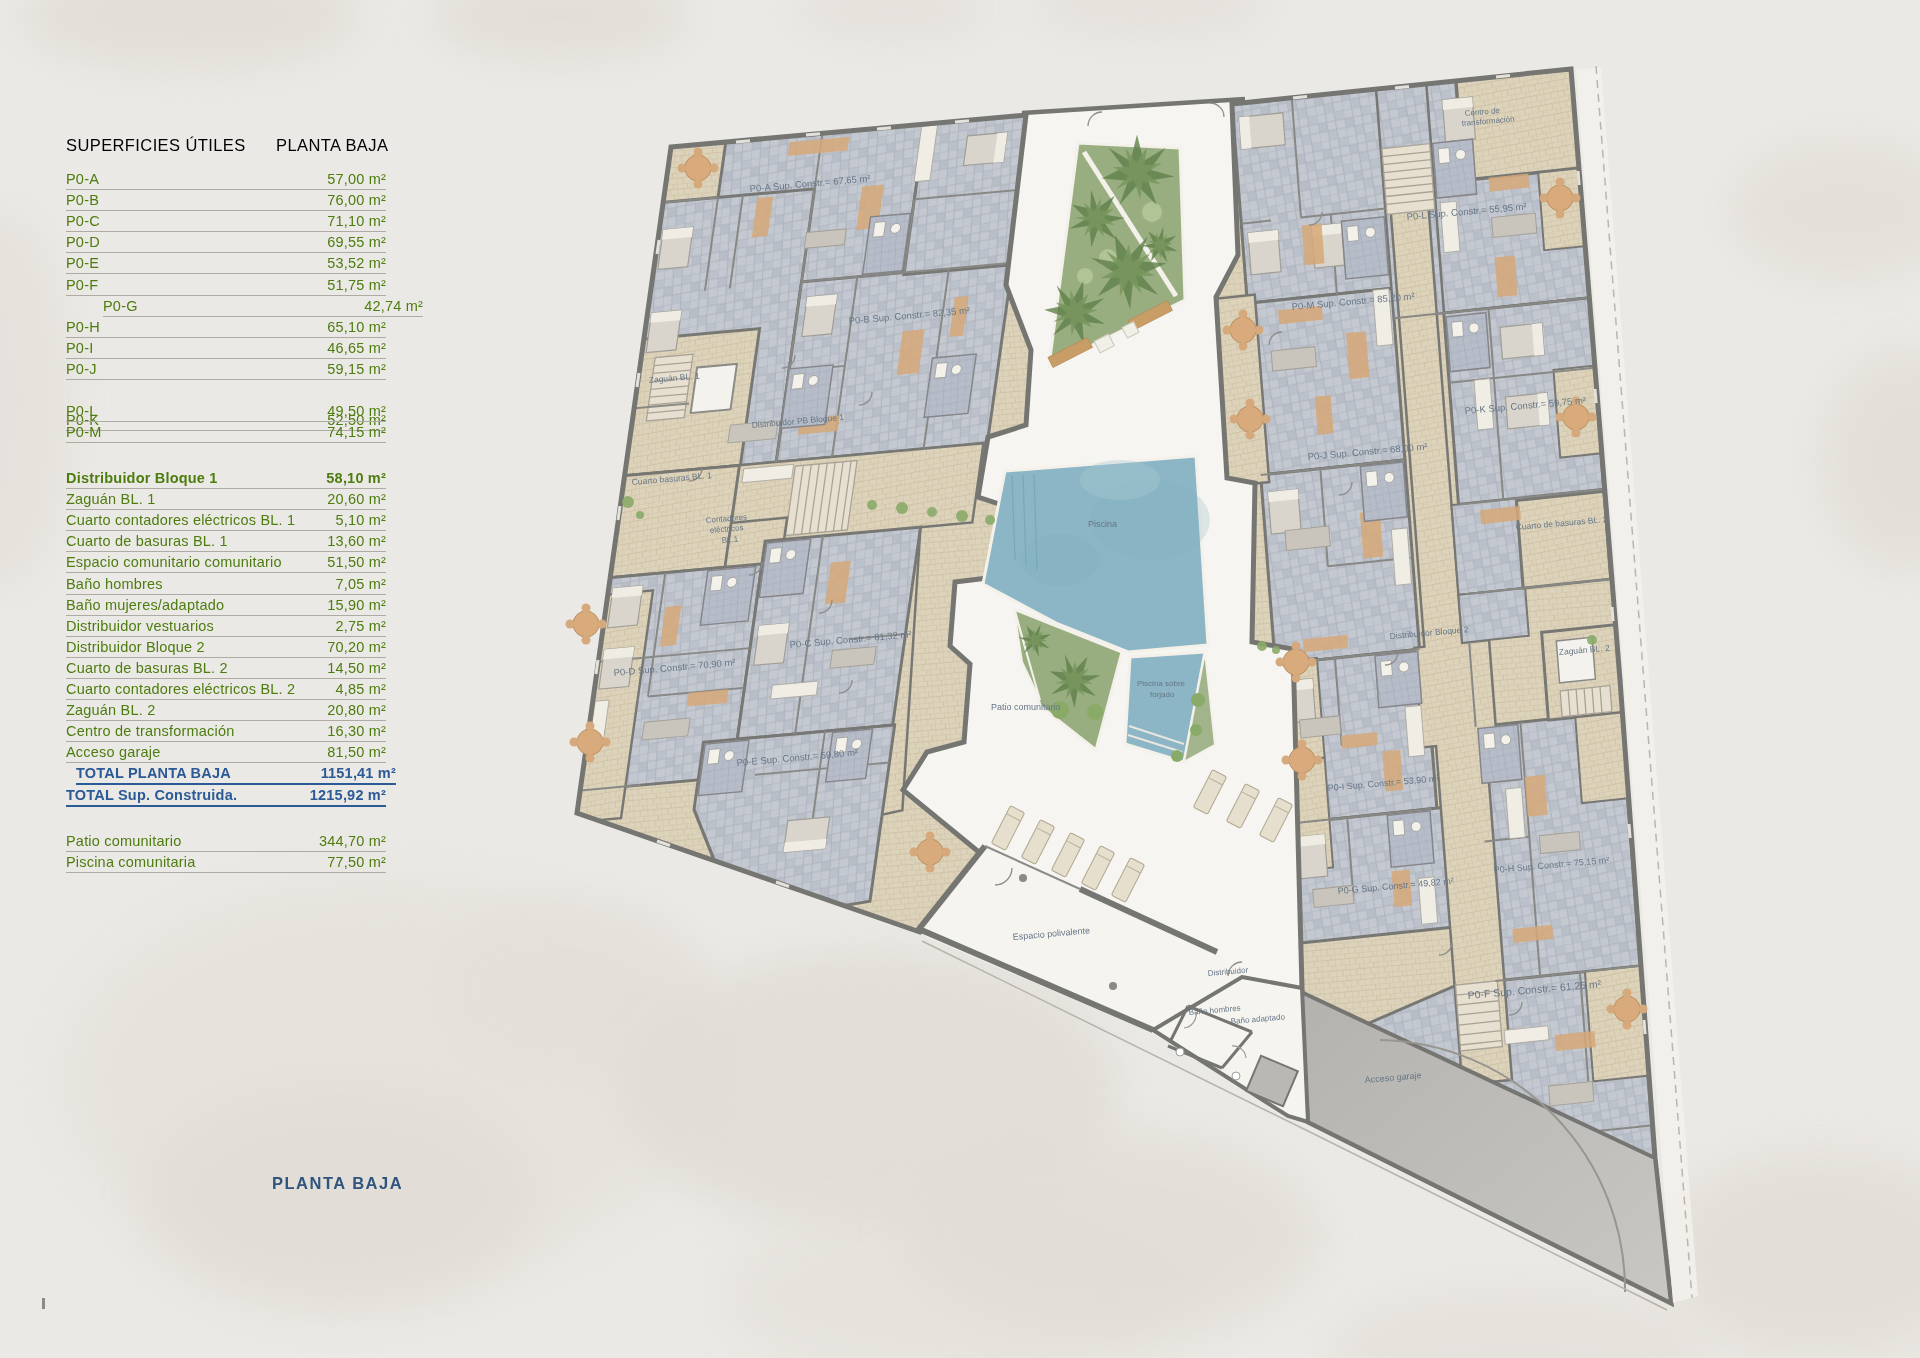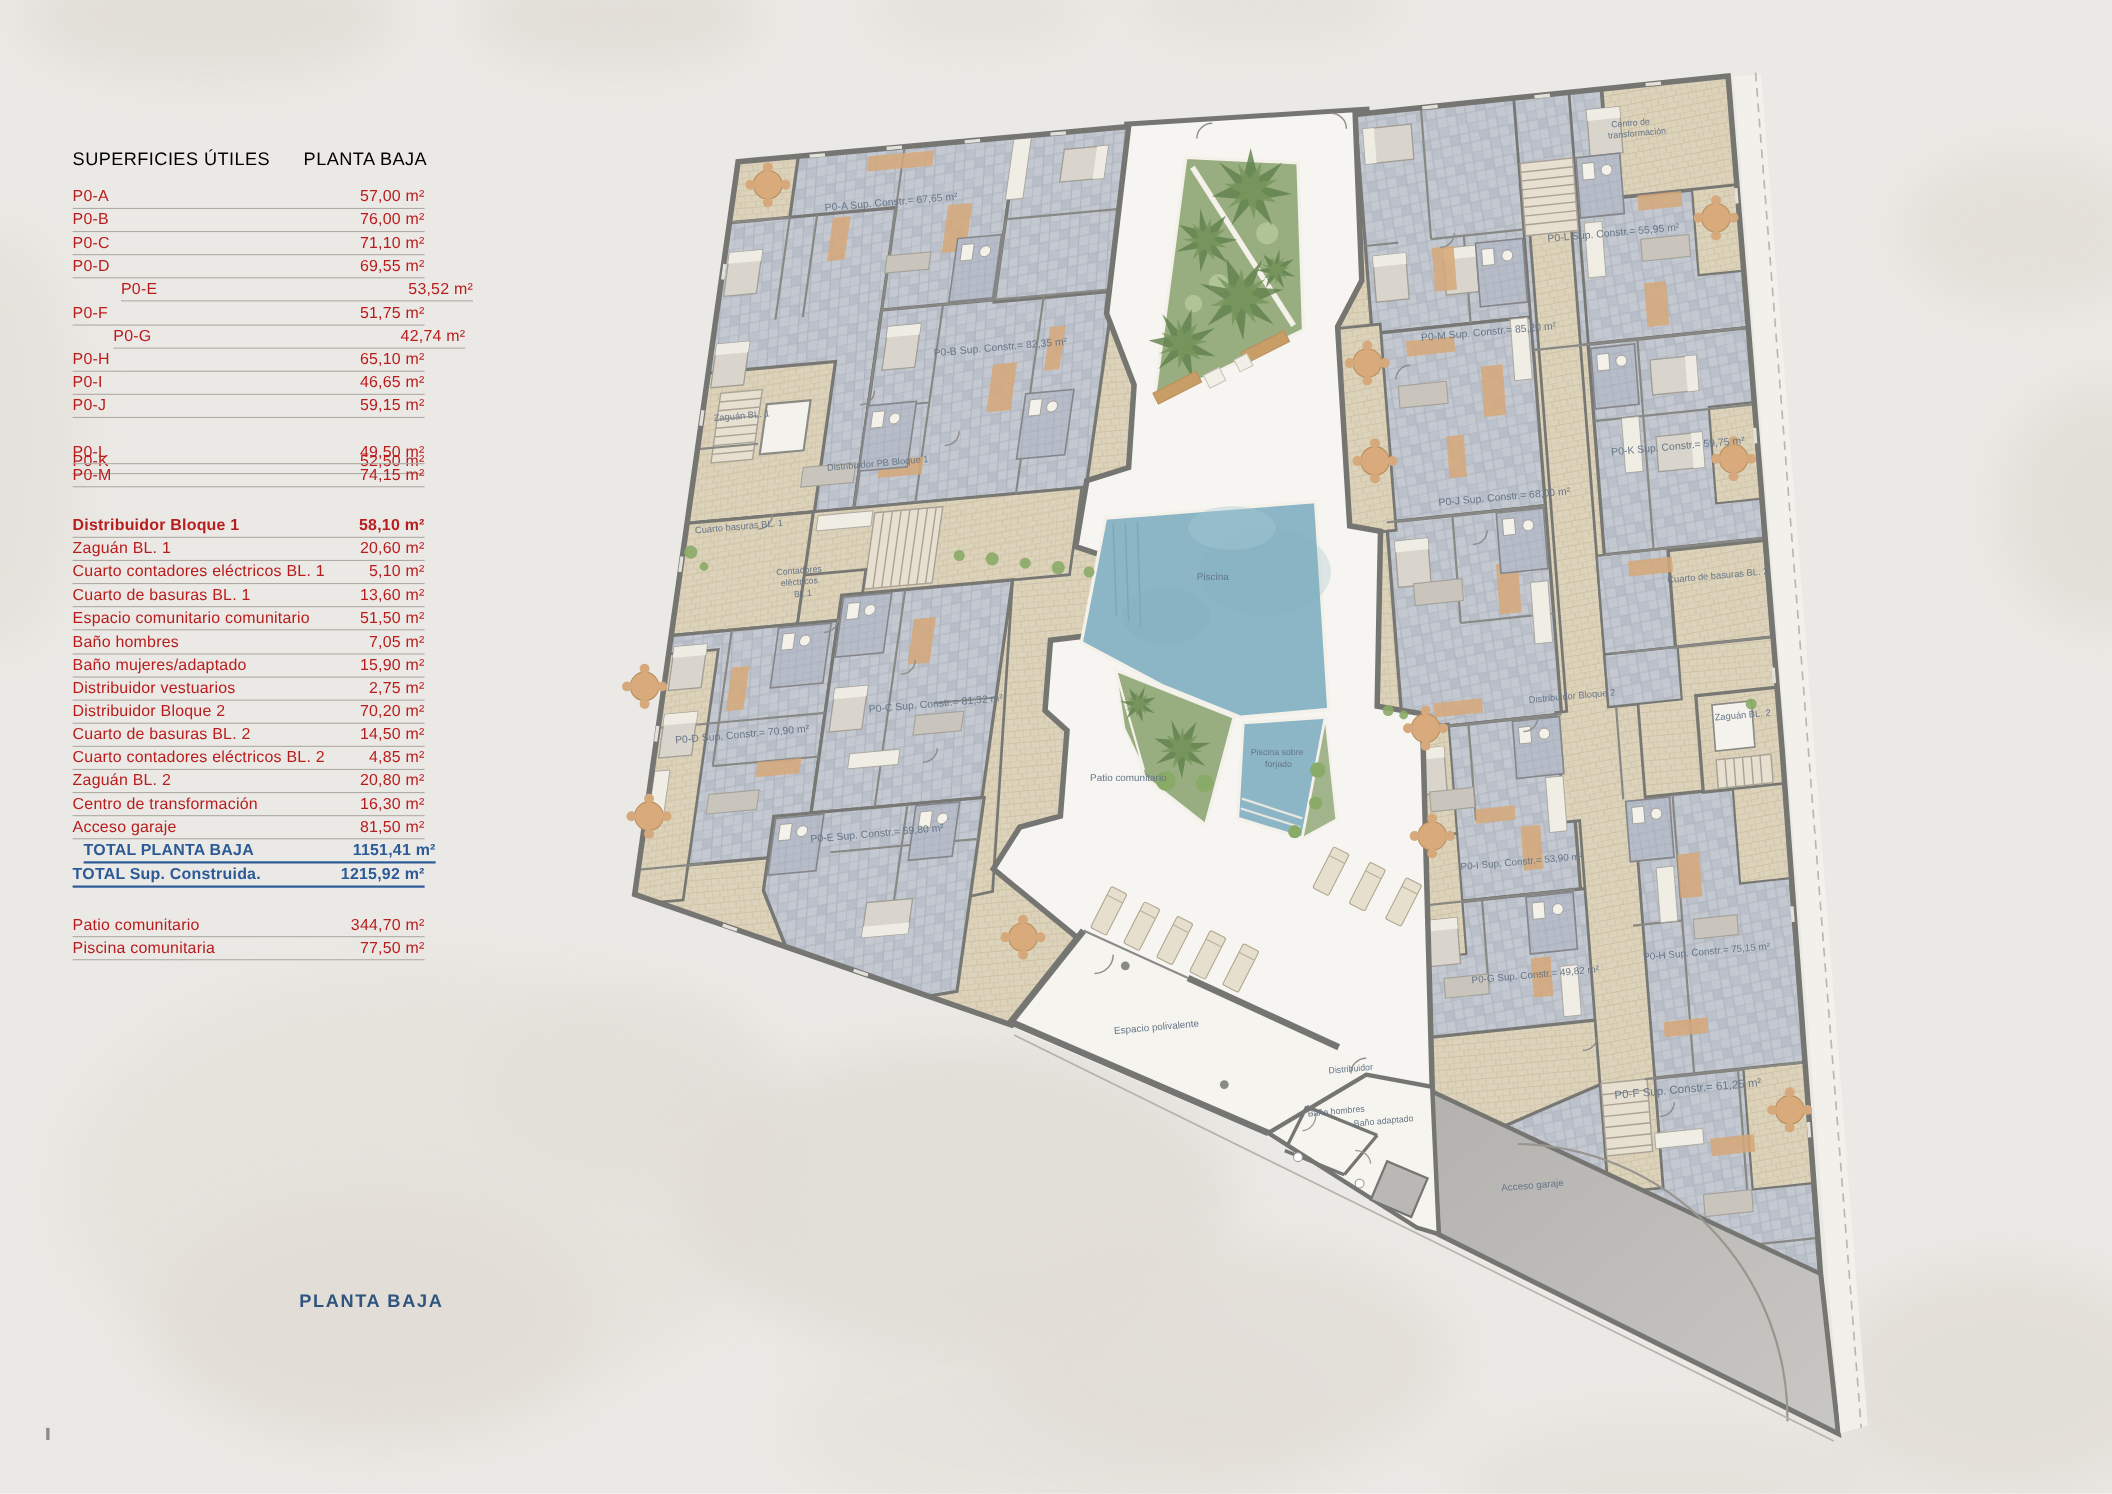--- a/index.html
+++ b/index.html
@@ -1,19 +1,19 @@
 <!DOCTYPE html>
 <html><head>
 <meta charset="utf-8">
 <style>
 html,body{margin:0;padding:0;}
 .page{position:relative;width:1920px;height:1358px;background:#ebe9e5;overflow:hidden;font-family:"Liberation Sans",sans-serif;}
 .blot{position:absolute;border-radius:50%;filter:blur(22px);}
 .hdr{position:absolute;font-weight:normal;font-size:16.5px;color:#000000;letter-spacing:.4px;white-space:nowrap;}
-.row{position:absolute;left:66px;width:320px;height:21.1px;font-size:14.5px;color:#b91c1c;border-bottom:1.5px solid #aeaba5;white-space:nowrap;letter-spacing:0.2px;}
+.row{position:absolute;left:66px;width:320px;height:21.1px;font-size:14.5px;color:#4d7c0f;border-bottom:1.5px solid #aeaba5;white-space:nowrap;letter-spacing:0.2px;}
 .row .lab{position:absolute;left:0;bottom:2px;}
 .row .val{position:absolute;right:0;bottom:2px;}
 .row.tot{color:#2b5a97;font-weight:bold;border-bottom:2px solid #2b5a97;}
 .pblabel{position:absolute;left:272px;top:1174px;font-weight:bold;font-size:16.5px;color:#2f547e;letter-spacing:1.5px;}
 </style>
 </head>
 <body>
 <div class="page">
 
 <div class="blot" style="left:20px;top:-40px;width:340px;height:110px;background:#e0dcd5;opacity:.8"></div>
@@ -44,21 +44,21 @@
       <span class="val">76,00 m²</span>
     </div>
 <div class="row" style="top:210.2px;">
       <span class="lab">P0-C</span>
       <span class="val">71,10 m²</span>
     </div>
 <div class="row" style="top:231.3px;">
       <span class="lab">P0-D</span>
       <span class="val">69,55 m²</span>
     </div>
-<div class="row" style="top:252.4px;margin-left:44px;">
+<div class="row" style="top:252.4px;">
       <span class="lab">P0-E</span>
       <span class="val">53,52 m²</span>
     </div>
 <div class="row" style="top:273.5px;">
       <span class="lab">P0-F</span>
       <span class="val">51,75 m²</span>
     </div>
 <div class="row" style="top:294.6px;margin-left:37px;">
       <span class="lab">P0-G</span>
       <span class="val">42,74 m²</span>

